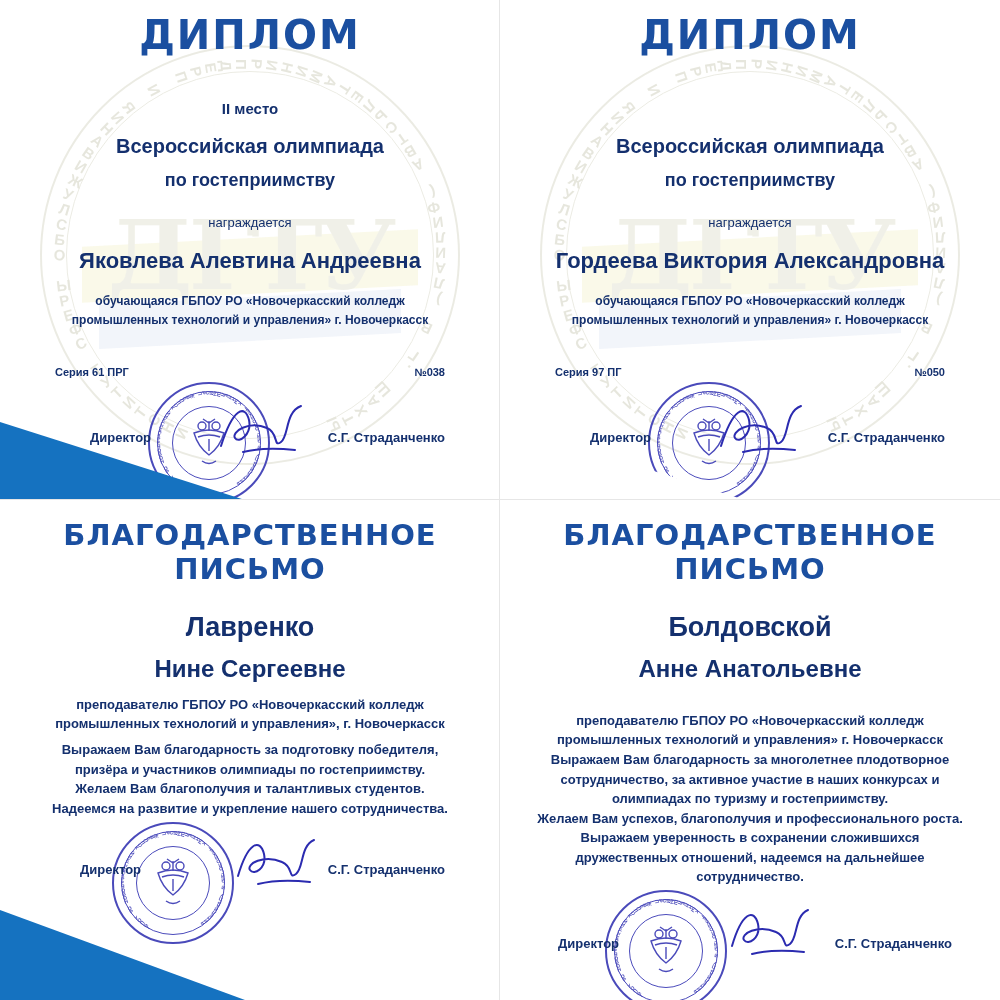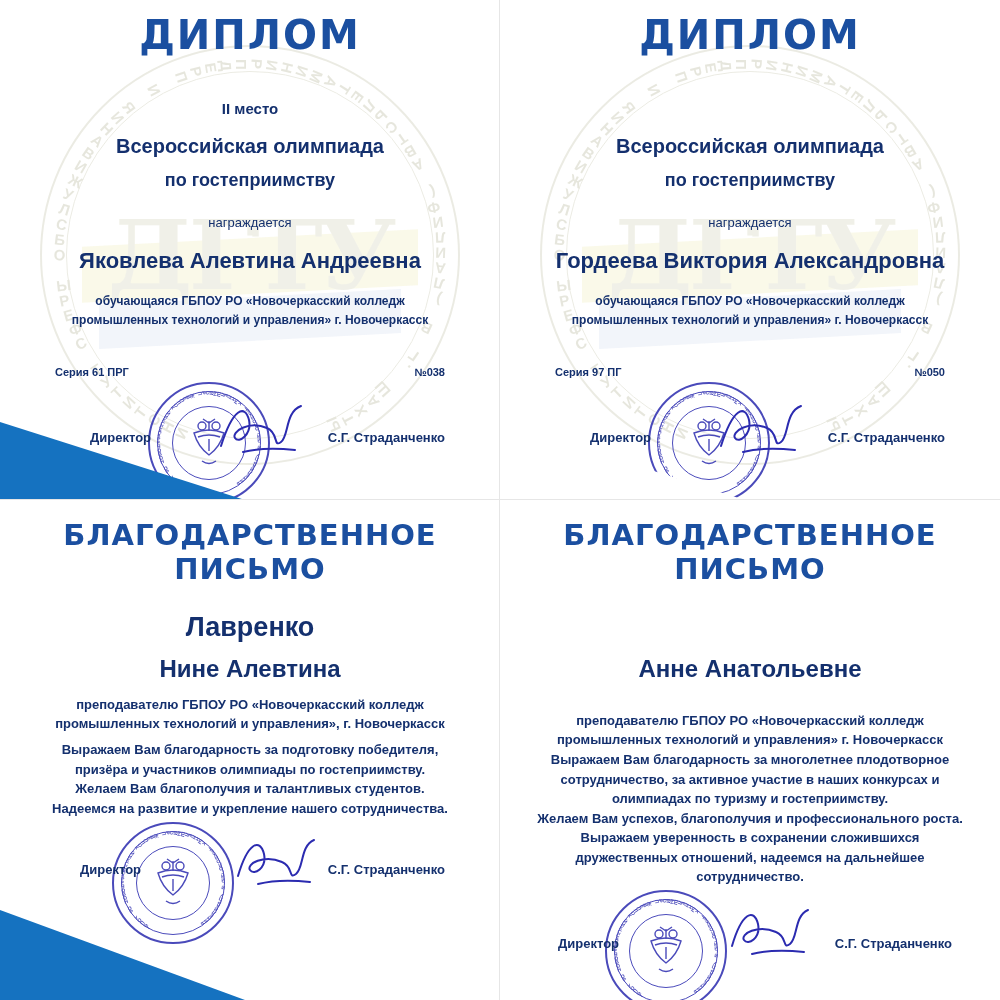--- a/index.html
+++ b/index.html
@@ -589,21 +589,21 @@
   <div class="wedge">
     <svg viewBox="0 0 245 78" preserveAspectRatio="none">
       <path d="M0 0 L245 78 L0 78 Z" fill="#ffffff"></path>
     </svg>
   </div>
 </div>
 
 <div class="sheet" id="l1">
   <div class="let-title">БЛАГОДАРСТВЕННОЕ  ПИСЬМО</div>
   <div class="let-name1">Лавренко</div>
-  <div class="let-name2">Нине Алевтина</div>
+  <div class="let-name2">Нине Сергеевне</div>
   <div class="let-org">
     <div>преподавателю ГБПОУ РО «Новочеркасский колледж</div>
     <div>промышленных технологий и управления», г. Новочеркасск</div>
   </div>
   <div class="let-body" style="top:240px;">Выражаем Вам благодарность за подготовку победителя,
 призёра и участников олимпиады по гостеприимству.
 Желаем Вам благополучия и талантливых студентов.
 Надеемся на развитие и укрепление нашего сотрудничества.</div>
 
   <div class="stamp" style="left:112px;top:322px;">
@@ -703,20 +703,21 @@
 
   <div class="wedge" style="width:245px;height:90px;">
     <svg viewBox="0 0 245 90" preserveAspectRatio="none">
       <path d="M0 0 L245 90 L0 90 Z" fill="#1572c0"></path>
     </svg>
   </div>
 </div>
 
 <div class="sheet" id="l2">
   <div class="let-title">БЛАГОДАРСТВЕННОЕ  ПИСЬМО</div>
+  <div class="let-name1">Болдовской</div>
   <div class="let-name2">Анне Анатольевне</div>
   <div class="let-org" style="top:212px;">
     <div>преподавателю ГБПОУ РО «Новочеркасский колледж</div>
     <div>промышленных технологий и управления» г. Новочеркасск</div>
   </div>
   <div class="let-body" style="top:250px;">Выражаем Вам благодарность за многолетнее плодотворное
 сотрудничество, за активное участие  в наших конкурсах и
 олимпиадах по туризму и гостеприимству.
 Желаем Вам успехов, благополучия и профессионального роста.
 Выражаем уверенность в сохранении сложившихся

